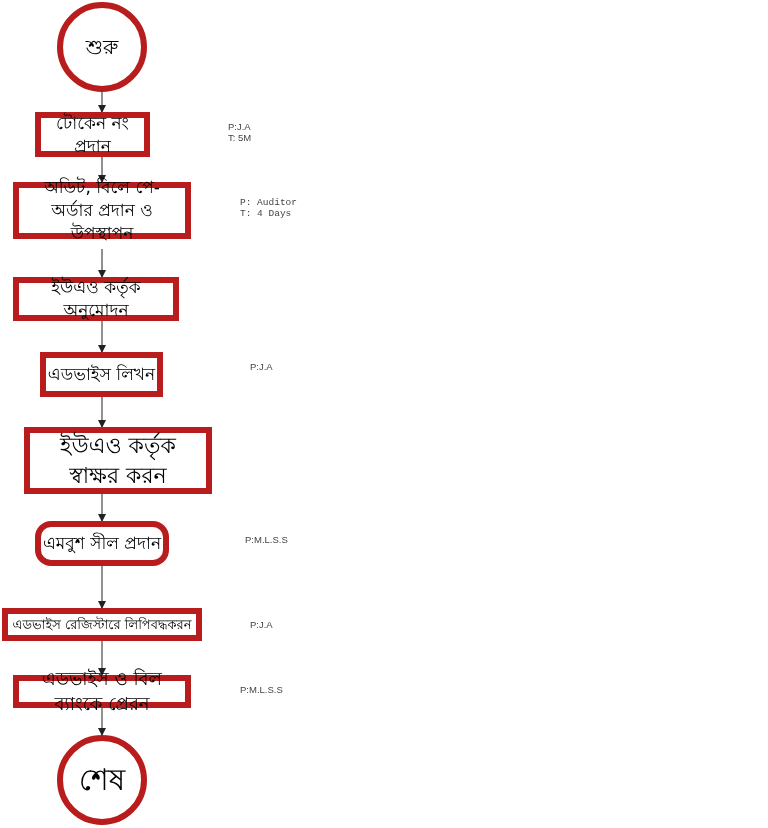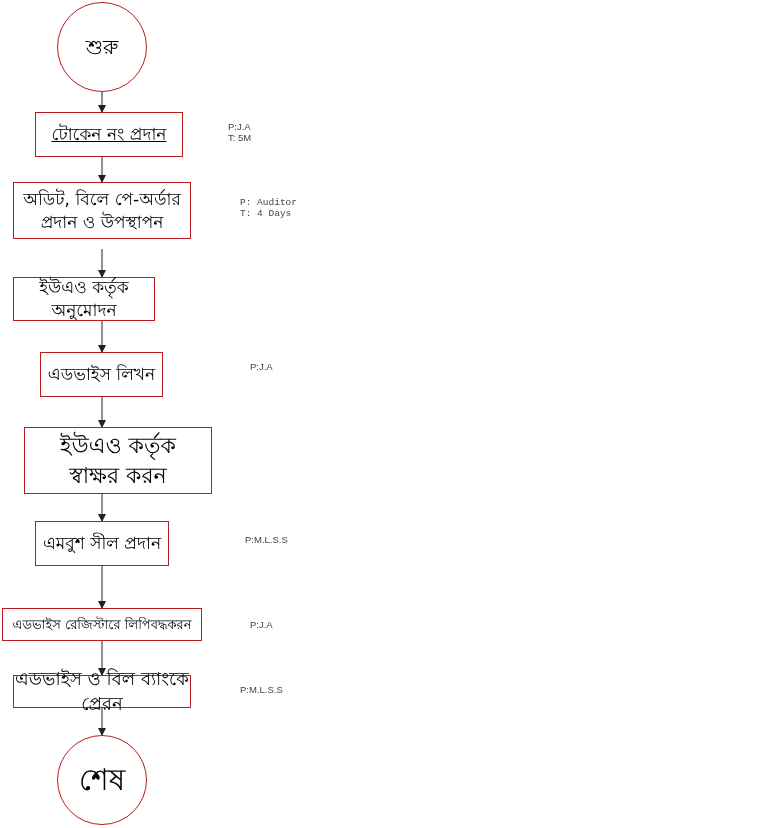--- a/index.html
+++ b/index.html
@@ -1,18 +1,18 @@
 <!DOCTYPE html>
 <html><head>
 <meta charset="utf-8">
 <style>
   html, body { margin:0; padding:0; background:#ffffff; }
   body { width:768px; height:828px; position:relative; overflow:hidden;
          font-family:"DejaVu Sans", sans-serif; color:#000; }
-  .node { position:absolute; box-sizing:border-box; border:1px solid #b91c1c;
+  .node { position:absolute; box-sizing:border-box; border:6px solid #b91c1c;
           background:#fff; display:flex; align-items:center; justify-content:center;
           text-align:center; line-height:1.35; }
   .circle { border-radius:50%; }
   .note { position:absolute; font-family:"Liberation Sans", sans-serif;
           font-size:9.5px; color:#444; line-height:11px; white-space:pre; }
   svg.edges { position:absolute; left:0; top:0; }
 </style>
 </head>
 <body>
 
@@ -32,46 +32,46 @@
       <line x1="102" x2="102" y1="566" y2="608" stroke="#222" stroke-width="1" marker-end="url(#arr)"></line>
       <line x1="102" x2="102" y1="641" y2="675" stroke="#222" stroke-width="1" marker-end="url(#arr)"></line>
       <line x1="102" x2="102" y1="708" y2="735" stroke="#222" stroke-width="1" marker-end="url(#arr)"></line>
     </g>
 </svg>
 
 <div class="node circle" id="start" style="left:57px;top:2px;width:90px;height:90px;font-size:20px;">
   <span>শুরু</span>
 </div>
 
-<div class="node" id="n1" style="left:35px;top:112px;width:148px;height:45px;font-size:17px;text-decoration:underline;">
+<div class="node" id="n1" style="left:35px;top:112px;width:115px;height:45px;font-size:17px;">
   <span>টোকেন নং প্রদান</span>
 </div>
 <div class="note" style="left:228px;top:121px;">P:J.A
 T: 5M</div>
 
 <div class="node" id="n2" style="left:13px;top:182px;width:178px;height:57px;font-size:17px;padding:0 8px;">
   <span>অডিট, বিলে পে-অর্ডার প্রদান ও উপস্থাপন</span>
 </div>
 <div class="note" style="left:240px;top:197px;font-family:Liberation Mono, monospace;">P: Auditor
 T: 4 Days</div>
 
-<div class="node" id="n3" style="left:13px;top:277px;width:142px;height:44px;font-size:17px;">
+<div class="node" id="n3" style="left:13px;top:277px;width:166px;height:44px;font-size:17px;">
   <span>ইউএও কর্তৃক অনুমোদন</span>
 </div>
 
 <div class="node" id="n4" style="left:40px;top:352px;width:123px;height:45px;font-size:17px;">
   <span>এডভাইস লিখন</span>
 </div>
 <div class="note" style="left:250px;top:361px;">P:J.A</div>
 
 <div class="node" id="n5" style="left:24px;top:427px;width:188px;height:67px;font-size:22px;padding:0 10px;">
   <span>ইউএও কর্তৃক স্বাক্ষর করন</span>
 </div>
 
-<div class="node" id="n6" style="left:35px;top:521px;width:134px;height:45px;font-size:17px;">
+<div class="node" id="n6" style="left:35px;top:521px;width:134px;height:45px;font-size:17px;border-radius:16px;">
   <span>এমবুশ সীল প্রদান</span>
 </div>
 <div class="note" style="left:245px;top:534px;">P:M.L.S.S</div>
 
 <div class="node" id="n7" style="left:2px;top:608px;width:200px;height:33px;font-size:13px;">
   <span>এডভাইস রেজিস্টারে লিপিবদ্ধকরন</span>
 </div>
 <div class="note" style="left:250px;top:619px;">P:J.A</div>
 
 <div class="node" id="n8" style="left:13px;top:675px;width:178px;height:33px;font-size:18px;">

